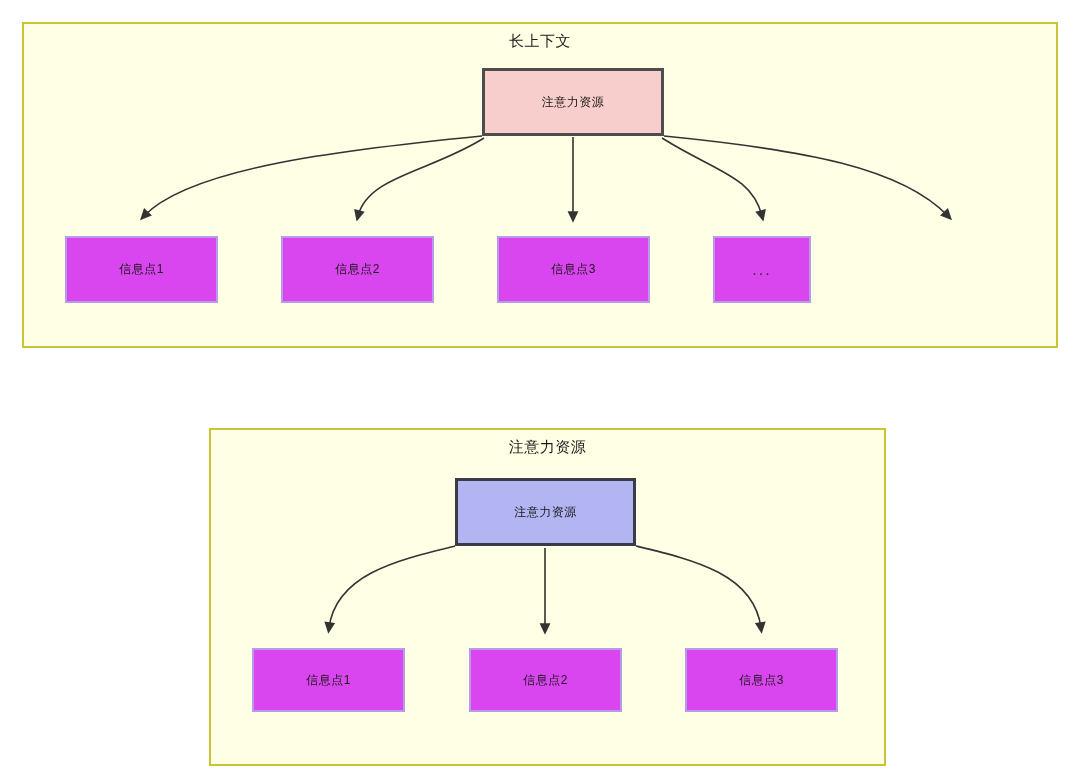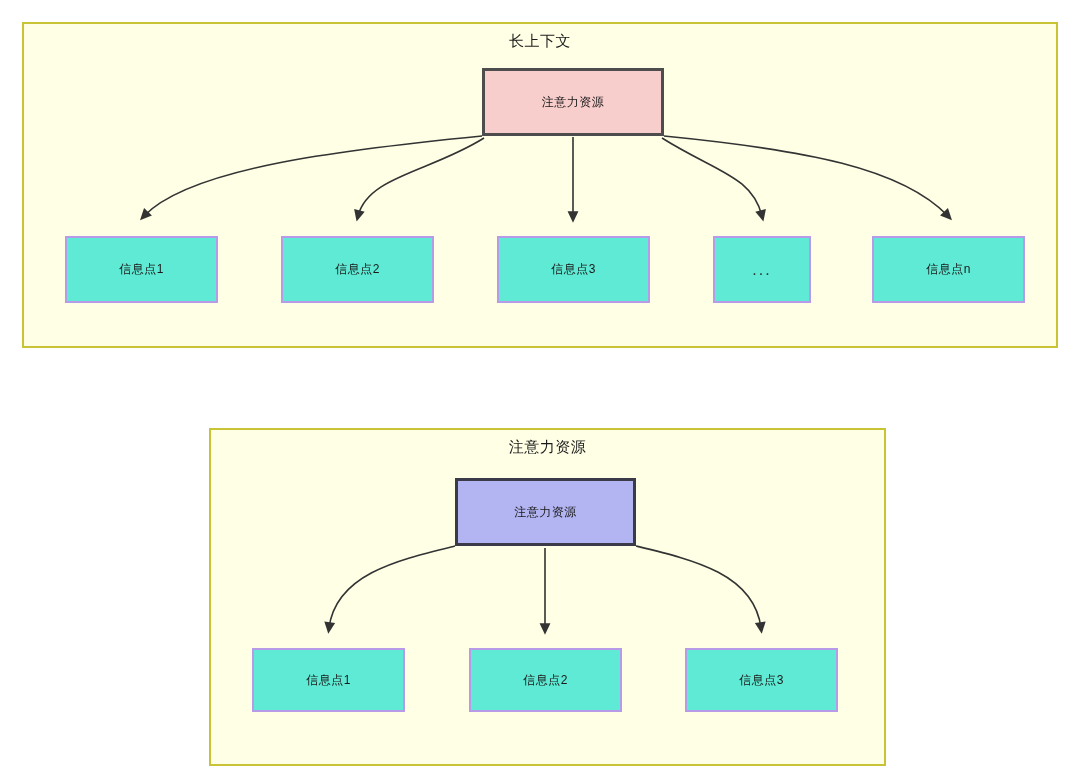--- a/index.html
+++ b/index.html
@@ -61,21 +61,21 @@
   }
   .node-attention-pink {
     background: #F8CECC;
     border: 3px solid #4D4D4D;
   }
   .node-attention-blue {
     background: #B3B5F2;
     border: 3px solid #3A3A48;
   }
   .node-info {
-    background: #5eead4;
+    background: #d946ef;
     border: 2px solid #B79BE8;
   }
   .node-info.ellipsis {
     font-size: 16px;
     letter-spacing: 2px;
     color: #333;
   }
   svg.edges {
     position: absolute;
     left: 0;
@@ -127,23 +127,20 @@
   </div>
 
   <div class="node node-info" style="left:497px; top:236px; width:153px; height:67px;">
     <span>信息点3</span>
   </div>
 
   <div class="node node-info ellipsis" style="left:713px; top:236px; width:98px; height:67px;">
     <span>...</span>
   </div>
 
-  <div class="node node-info" style="left:872px; top:236px; width:153px; height:67px;">
-    <span>信息点n</span>
-  </div>
 
   <div class="panel" id="panel-short">
     <div class="panel-title">注意力资源</div>
   </div>
 
   <svg class="edges" viewBox="0 0 1080 774">
     <path class="edge-path" marker-end="url(#arrowhead)" d="M 455,546 C 398,560 336,574 329,628"></path>
     <path class="edge-path" marker-end="url(#arrowhead)" d="M 545,548 L 545,629"></path>
     <path class="edge-path" marker-end="url(#arrowhead)" d="M 636,546 C 694,560 754,574 761,628"></path>
   </svg>

